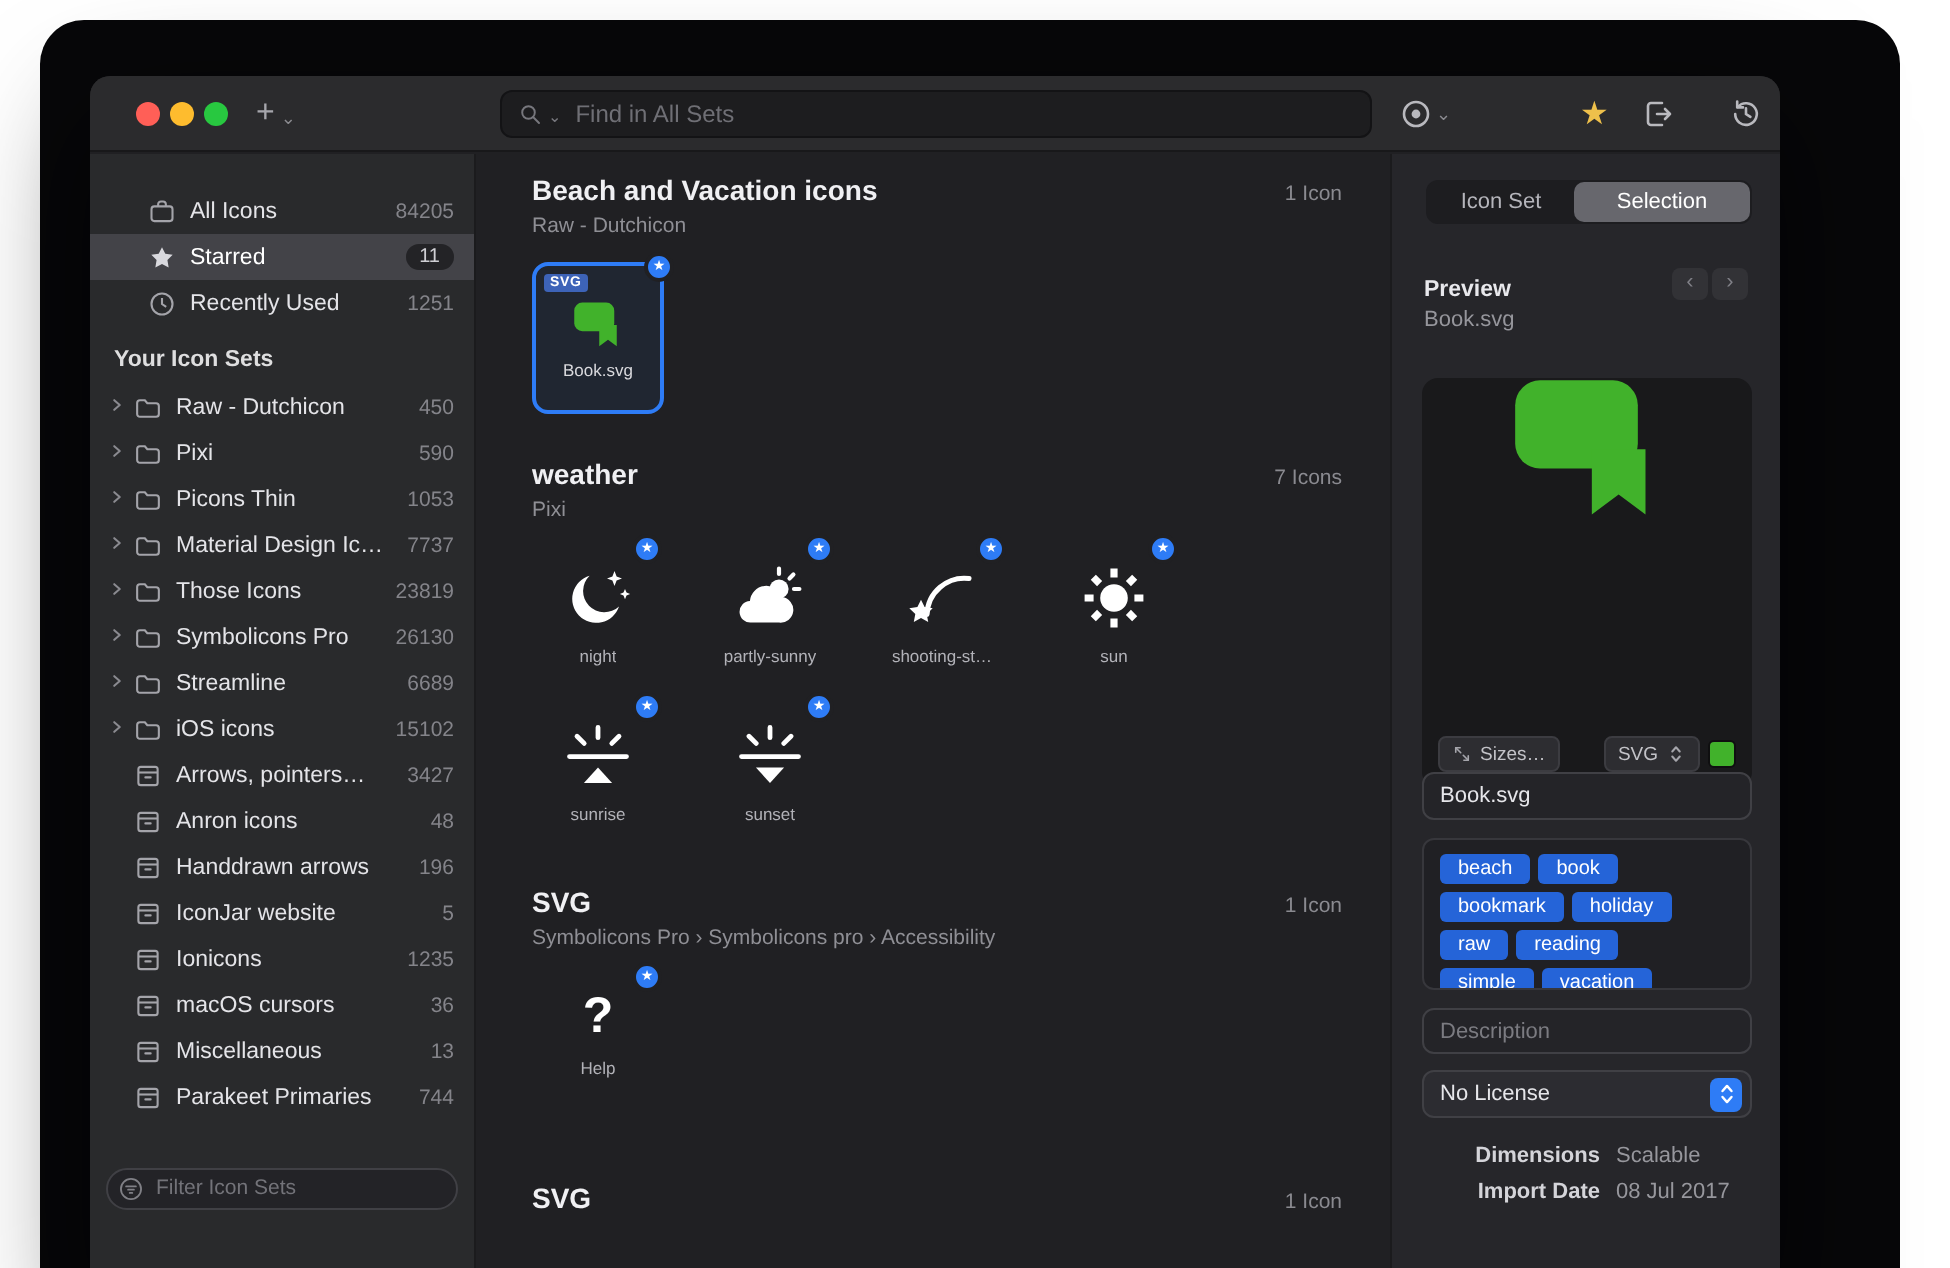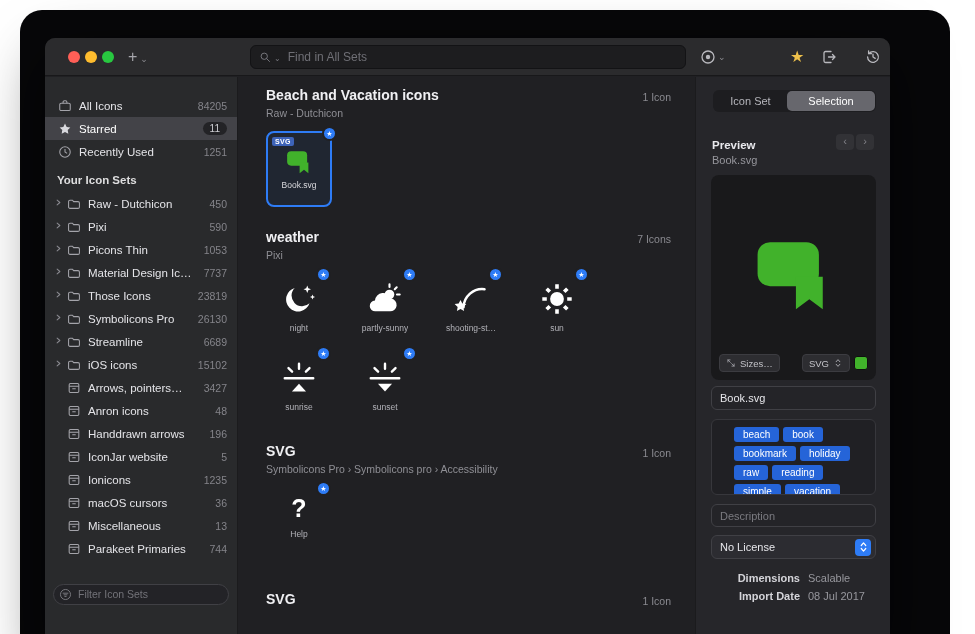--- a/index.html
+++ b/index.html
@@ -18,21 +18,21 @@
   .searchbox svg { width:12px; height:12px; color:#77777d; flex:0 0 auto; }
   .searchbox .cdown { font-size:8px; color:#77777d; margin-top:2px; }
   .searchbox input { flex:1; background:transparent; border:none; outline:none; color:#d6d6da; font-size:12px; margin-left:4px; font-family:"Liberation Sans",sans-serif; }
   .searchbox input::placeholder { color:#6f6f75; }
   .tb-ic { position:absolute; top:11px; width:16px; height:16px; color:#b9b9be; }
   .tb-ic svg { width:16px; height:16px; }
 
   
   .sidebar { position:absolute; left:0; top:39px; width:193px; bottom:0; background:#292a2c; border-right:1px solid #1b1b1d; overflow:hidden; }
   .sidebar-inner { padding-top:17px; }
-  .srow { position:relative; display:flex; align-items:center; height:23px; padding:0 10px 0 12px; color:#e4e4e8; font-size:11.5px; cursor:default; }
+  .srow { position:relative; display:flex; align-items:center; height:23px; padding:0 10px 0 28px; color:#e4e4e8; font-size:11.5px; cursor:default; }
   .srow.setrow { padding-left:8px; }
   .schev { width:13px; height:13px; color:#8a8a90; flex:0 0 auto; }
   .schev svg { width:11px; height:11px; }
   .sic { width:16px; height:16px; margin-right:6px; color:#a4a4aa; flex:0 0 auto; display:flex; align-items:center; justify-content:center; }
   .sic svg { width:14px; height:14px; }
   .slabel { flex:1; white-space:nowrap; overflow:hidden; text-overflow:ellipsis; }
   .scount { color:#84848a; font-size:10.5px; margin-left:6px; }
   .srow.sel { background:#434348; }
   .srow.sel .slabel { color:#fff; }
   .srow.sel .sic { color:#d9d9de; }
@@ -76,30 +76,30 @@
   .inspector { position:absolute; left:650px; top:39px; right:0; bottom:0; background:#26262a; border-left:1px solid #1b1b1d; }
   .seg { position:absolute; left:17px; top:13px; width:163px; height:22px; background:#1d1d20; border-radius:6px; display:flex; padding:1px; }
   .seg .s { border-radius:5px; font-size:11px; display:flex; align-items:center; justify-content:center; color:#b5b5bb; }
   .seg .s1 { width:73px; }
   .seg .s2 { width:88px; background:#67676d; color:#fff; }
   .prevrow { position:absolute; left:16px; right:16px; top:58px; height:16px; }
   .prevlabel { font-size:11.5px; font-weight:700; color:#e8e8ec; }
   .navbtns { position:absolute; right:0; top:-1px; display:flex; gap:2px; }
   .navbtns .nb { width:18px; height:16px; background:#323236; border-radius:4px; color:#808087; font-size:11px; line-height:14px; text-align:center; }
   .fname { position:absolute; left:16px; top:77px; font-size:11px; color:#96969c; }
-  .pbox { position:absolute; left:15px; top:98px; width:165px; height:205px; background:#19191b; border-radius:8px; display:flex; align-items:center; justify-content:center; }
+  .pbox { position:absolute; left:15px; top:112px; width:165px; height:205px; background:#19191b; border-radius:8px; display:flex; align-items:flex-start; justify-content:center; }
   .pbox .bigbook { width:92px; height:92px; color:var(--green,#41b22b); margin-top:-18px; }
   .pover { position:absolute; left:8px; right:8px; bottom:8px; display:flex; align-items:center; gap:4px; }
   .ppill { background:#2d2d31; border:1px solid #3c3c41; border-radius:4px; height:18px; display:flex; align-items:center; padding:0 6px; gap:4px; color:#c3c3c8; font-size:9.5px; }
   .ppill svg { width:10px; height:10px; color:#a5a5ab; }
   .pspacer { flex:1; }
   .swatch { width:14px; height:14px; border-radius:3px; background:var(--green,#41b22b); border:1px solid #0f0f10; }
   .field { position:absolute; left:15px; width:165px; height:24px; background:#242428; border:1px solid #404045; border-radius:6px; color:#e6e6ea; font-size:11px; padding:0 8px; outline:none; font-family:"Liberation Sans",sans-serif; }
   .field::placeholder { color:#7b7b81; }
-  .tagsbox { position:absolute; left:15px; top:342px; width:165px; height:76px; background:#202024; border:1px solid #37373c; border-radius:6px; padding:7px 22px; overflow:hidden; }
+  .tagsbox { position:absolute; left:15px; top:342px; width:165px; height:76px; background:#202024; border:1px solid #37373c; border-radius:6px; padding:7px 8px; overflow:hidden; }
   .tagswrap { display:flex; flex-wrap:wrap; gap:4px; max-width:138px; }
   .tag { background:var(--tag,#2564d8); color:#fff; font-size:10px; padding:2px 9px; border-radius:3px; white-space:nowrap; }
   .license { position:absolute; left:15px; top:458px; width:165px; height:24px; background:#2c2c31; border:1px solid #404045; border-radius:6px; display:flex; align-items:center; padding:0 4px 0 8px; }
   .license .ltext { flex:1; font-size:11px; color:#e6e6ea; }
   .license .lstep { width:16px; height:17px; background:var(--accent,#2e7cf6); border-radius:4px; display:flex; align-items:center; justify-content:center; color:#fff; }
   .license .lstep svg { width:9px; height:12px; }
   .meta { position:absolute; left:16px; right:10px; display:grid; grid-template-columns:88px auto; column-gap:8px; align-items:baseline; }
   .mlabel { text-align:right; font-size:11px; font-weight:700; color:#d4d4d9; }
   .mval { font-size:11px; color:#97979d; }
 </style>

